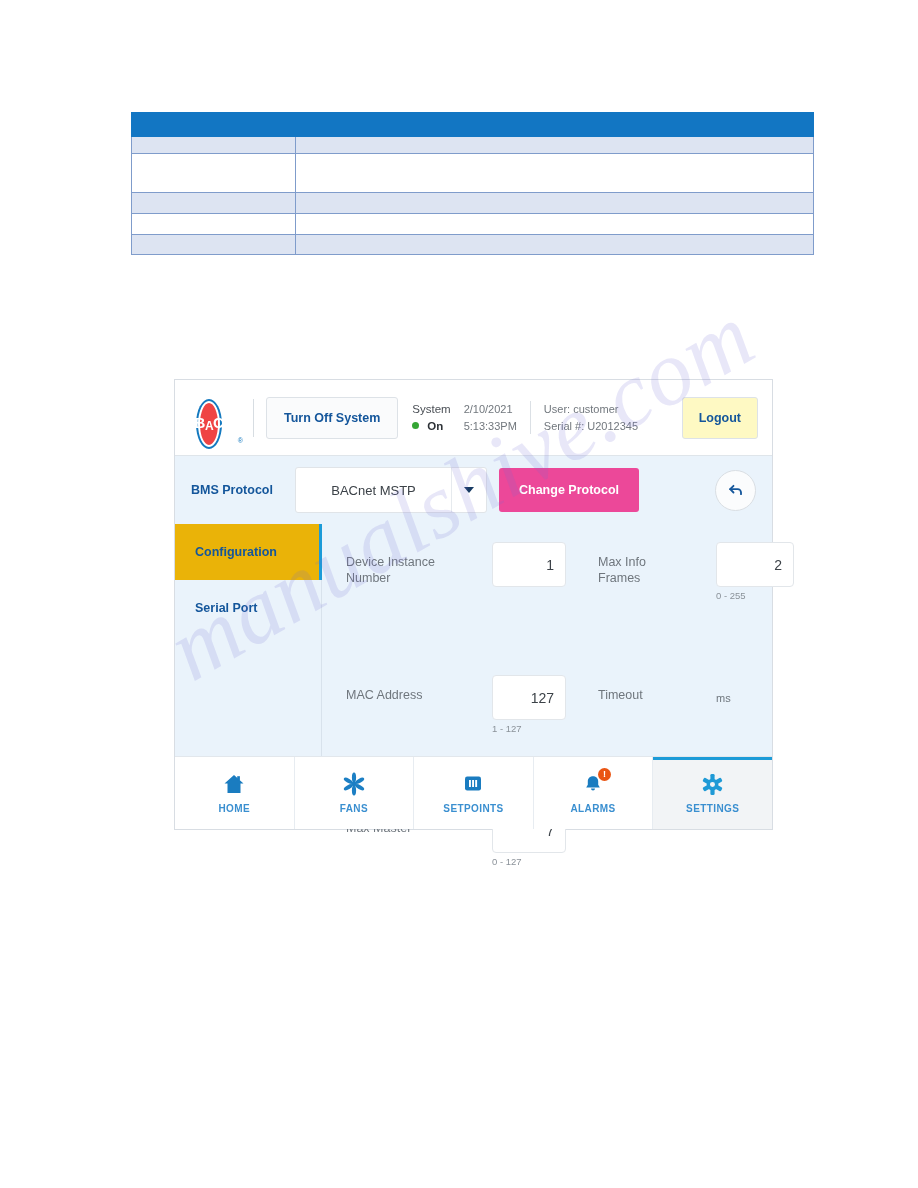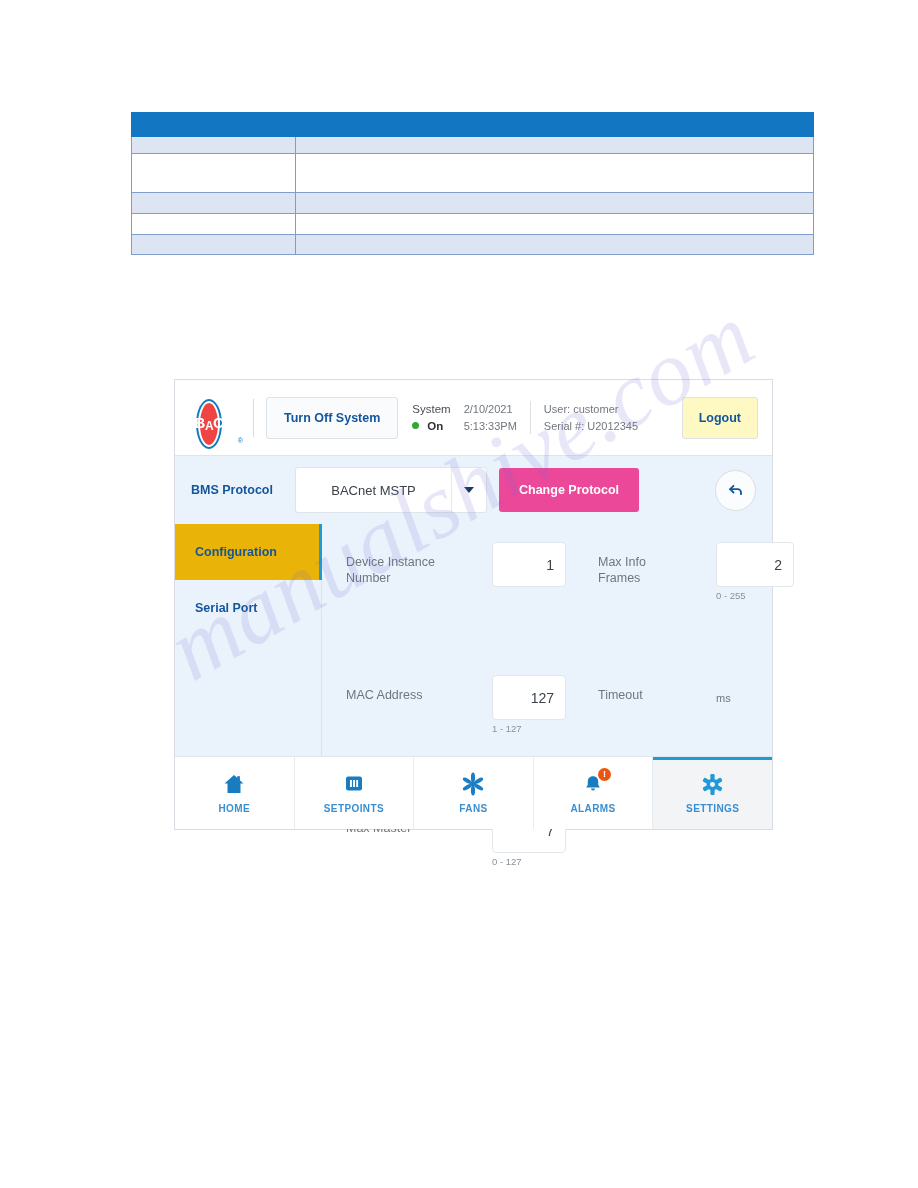--- a/index.html
+++ b/index.html
@@ -540,51 +540,51 @@
   <div class="nav">
 
     <div class="nav-item">
       <div class="nav-icon">
         <svg width="24" height="22" viewBox="0 0 24 22" aria-hidden="true">
           <path d="M12 2 L2.5 10.5 h3 V20 h13 V10.5 h3 Z" fill="#1a7cc0"></path>
           <rect x="15.2" y="3.2" width="2.7" height="4.2" fill="#1a7cc0"></rect>
         </svg>
       </div>
       <div class="nav-label">HOME</div>
-    </div>
-
-    <div class="nav-item">
-      <div class="nav-icon">
-        <svg width="22" height="20" viewBox="0 0 22 20" aria-hidden="true">
-          <rect x="3" y="2.5" width="16" height="14" rx="2.2" fill="#1a7cc0"></rect>
-          <rect x="7" y="6" width="1.9" height="7" fill="#ffffff"></rect>
-          <rect x="10.1" y="6" width="1.9" height="7" fill="#ffffff"></rect>
-          <rect x="13.2" y="6" width="1.9" height="7" fill="#ffffff"></rect>
-        </svg>
-      </div>
-      <div class="nav-label">SETPOINTS</div>
     </div>
 
     <div class="nav-item">
       <div class="nav-icon">
         <svg width="24" height="24" viewBox="0 0 24 24" aria-hidden="true">
           <g fill="#1c7fc4">
             <g transform="translate(12,12)">
               <ellipse cx="0" cy="-6.6" rx="2.1" ry="5" transform="rotate(0)"></ellipse>
               <ellipse cx="0" cy="-6.6" rx="2.1" ry="5" transform="rotate(60)"></ellipse>
               <ellipse cx="0" cy="-6.6" rx="2.1" ry="5" transform="rotate(120)"></ellipse>
               <ellipse cx="0" cy="-6.6" rx="2.1" ry="5" transform="rotate(180)"></ellipse>
               <ellipse cx="0" cy="-6.6" rx="2.1" ry="5" transform="rotate(240)"></ellipse>
               <ellipse cx="0" cy="-6.6" rx="2.1" ry="5" transform="rotate(300)"></ellipse>
               <circle cx="0" cy="0" r="2.4"></circle>
             </g>
           </g>
         </svg>
       </div>
       <div class="nav-label">FANS</div>
+    </div>
+
+    <div class="nav-item">
+      <div class="nav-icon">
+        <svg width="22" height="20" viewBox="0 0 22 20" aria-hidden="true">
+          <rect x="3" y="2.5" width="16" height="14" rx="2.2" fill="#1a7cc0"></rect>
+          <rect x="7" y="6" width="1.9" height="7" fill="#ffffff"></rect>
+          <rect x="10.1" y="6" width="1.9" height="7" fill="#ffffff"></rect>
+          <rect x="13.2" y="6" width="1.9" height="7" fill="#ffffff"></rect>
+        </svg>
+      </div>
+      <div class="nav-label">SETPOINTS</div>
     </div>
 
 
     <div class="nav-item">
       <div class="nav-icon">
         <svg width="22" height="22" viewBox="0 0 22 22" aria-hidden="true">
           <path d="M11 3.2 c-3.2 0 -5.2 2.2 -5.2 5.2 v3.4 l-1.6 2.6 h13.6 l-1.6 -2.6 V8.4 c0 -3 -2 -5.2 -5.2 -5.2 Z" fill="#1a7cc0"></path>
           <path d="M9 15.4 a2 2 0 0 0 4 0 Z" fill="#1a7cc0"></path>
         </svg>
         <span class="badge">!</span>

